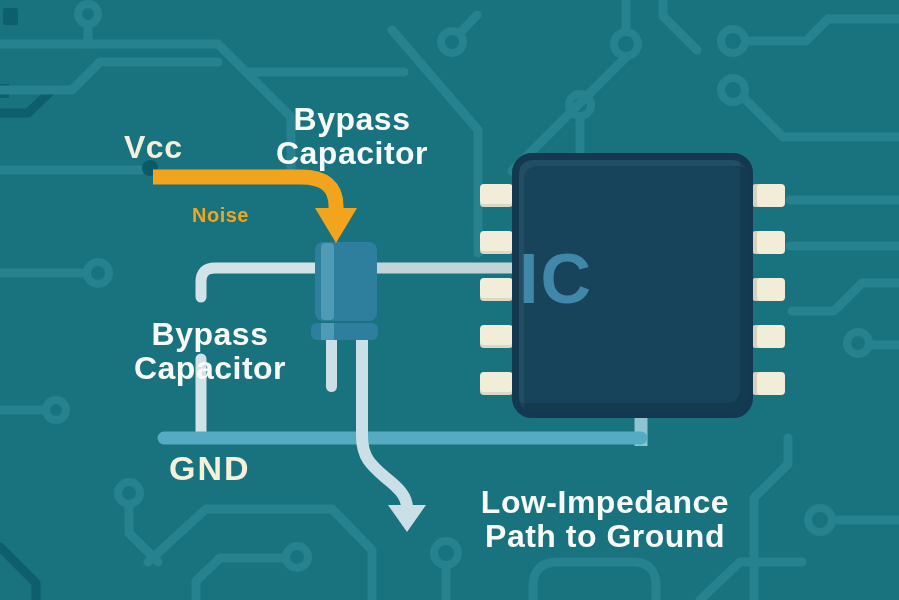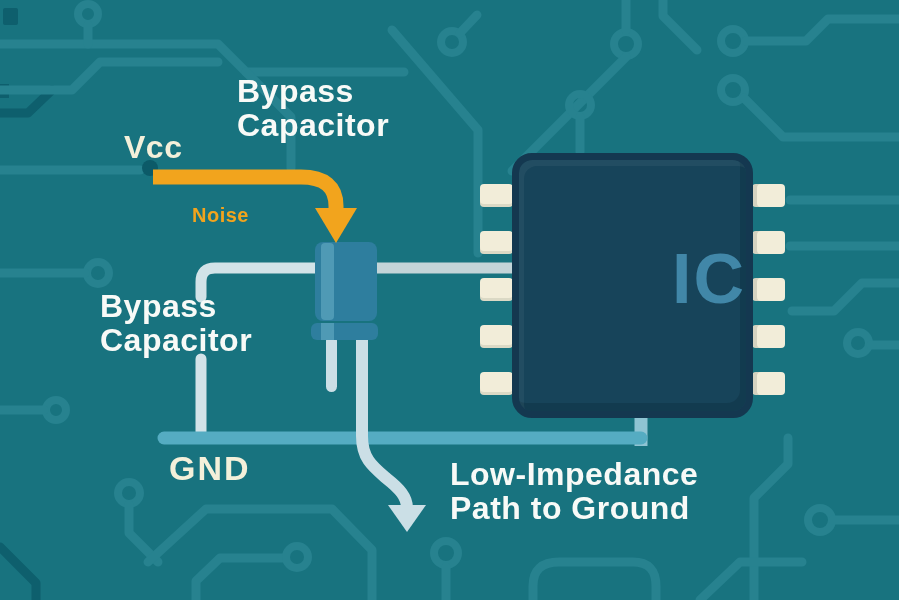--- a/index.html
+++ b/index.html
@@ -26,34 +26,34 @@
   .cs{fill:var(--cap-stripe,#4F9AB5);}
   .oa{stroke:var(--noise-orange,#F2A41D);stroke-width:15;fill:none;}
   .oah{fill:var(--noise-orange,#F2A41D);}
   .via{fill:var(--via-dark,#0C5A68);}
   
   .ic-chip{
     position:absolute;left:512px;top:153px;width:241px;height:265px;
     box-sizing:border-box;background:var(--ic-body,#17445A);
     border:7px solid var(--ic-border,#143850);border-radius:20px;
     box-shadow:inset 5px 6px 0 rgba(255,255,255,0.05), inset -6px -8px 0 rgba(0,20,35,0.18);
-    display:flex;align-items:center;justify-content:flex-end;
+    display:flex;align-items:center;justify-content:flex-start;
   }
   .ic-chip .ic-label{
     color:var(--ic-text,#4187A8);font-size:70px;letter-spacing:2px;
     padding-bottom:14px;user-select:none;
   }
   .pins{position:absolute;top:184px;height:211px;width:33px;display:flex;flex-direction:column;justify-content:space-between;}
   .pins.left{left:480px;}
   .pins.right{left:752px;}
   .pin{width:33px;height:23px;background:var(--pin,#F2EDD9);border-radius:4px;box-shadow:inset 0 -3px 0 rgba(60,70,60,0.12);}
   .pins.right .pin{box-shadow:inset 5px 0 0 rgba(60,70,60,0.16);}
   
   .lbl{position:absolute;white-space:pre-line;color:var(--text-white,#F8FAF7);line-height:34px;letter-spacing:0.5px;}
-  .lbl.center{text-align:left;}
+  .lbl.center{text-align:center;margin-top:28px;}
   #lbl-bypass-top{left:237px;top:74px;width:230px;font-size:32px;}
   #lbl-vcc{left:124px;top:119px;font-size:32px;color:var(--text-cream,#F4F0DA);margin-top:11px;}
   #lbl-noise{left:192px;top:198px;font-size:20px;color:var(--noise-orange,#F2A41D);}
   #lbl-bypass-left{left:100px;top:289px;width:220px;font-size:32px;}
   #lbl-gnd{left:169px;top:451px;font-size:34px;color:var(--text-cream,#F4F0DA);letter-spacing:2px;}
   #lbl-lowimp{left:450px;top:457px;width:310px;font-size:32px;}
 </style>
 </head>
 <body>
 

